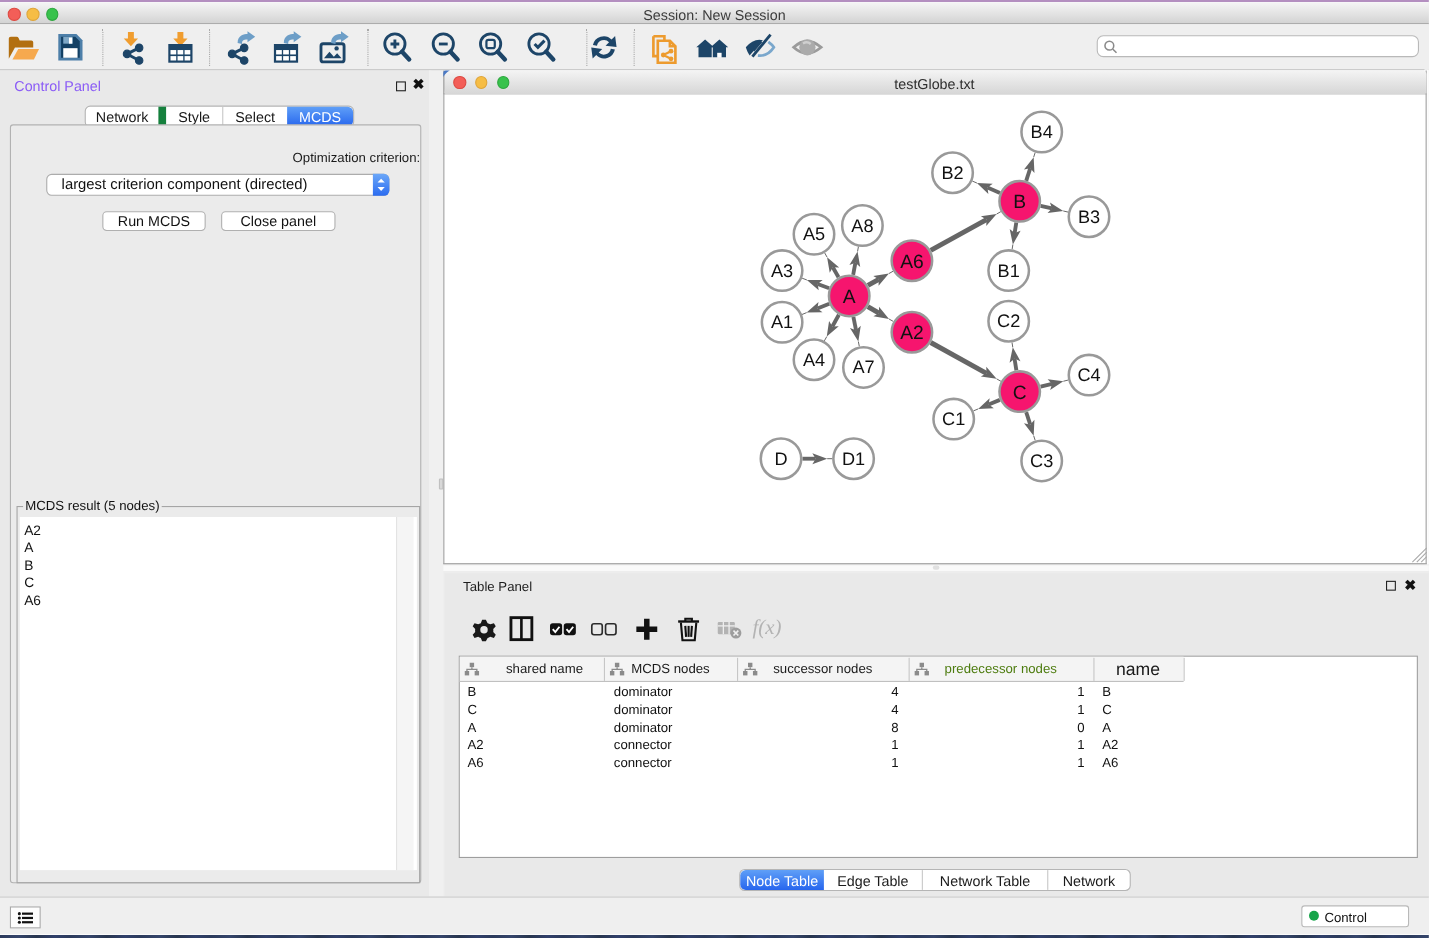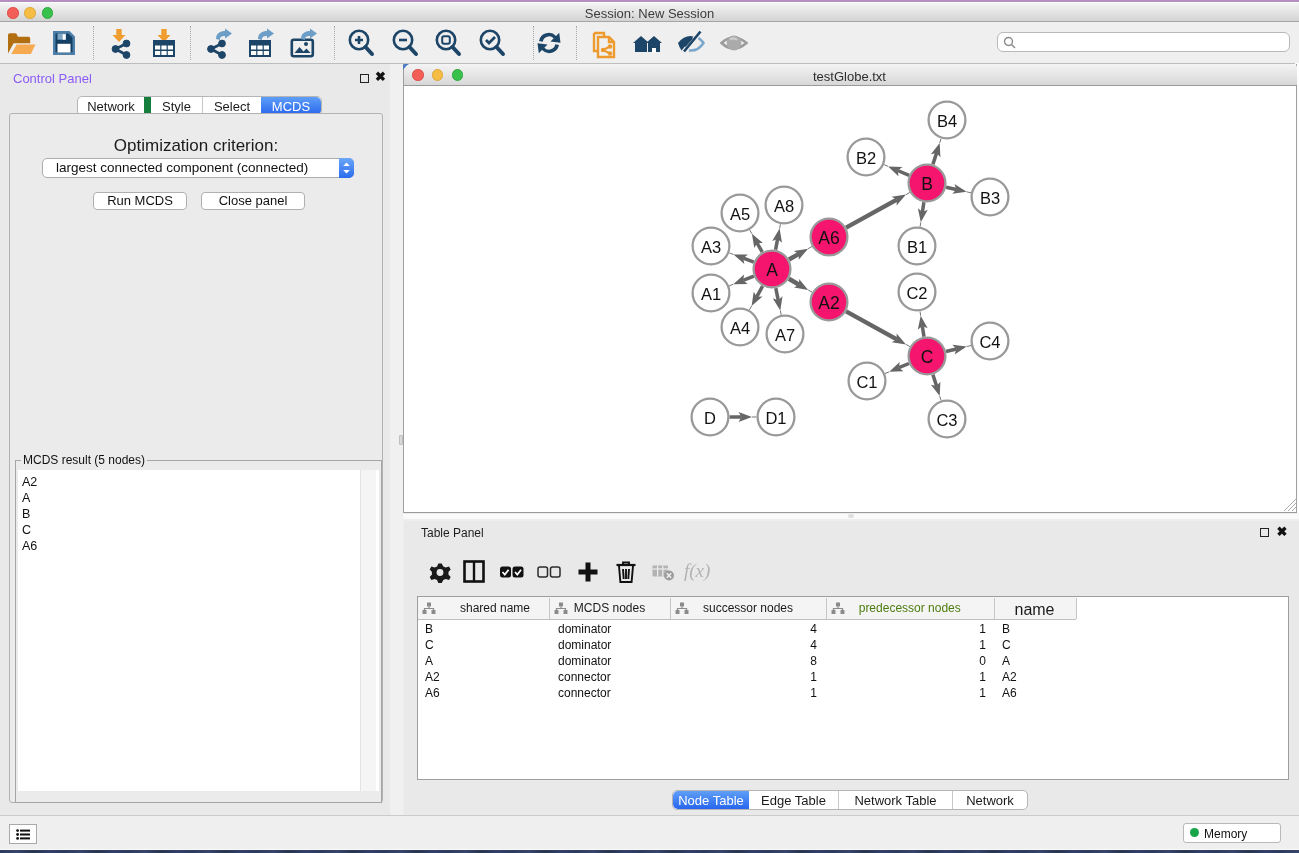--- a/index.html
+++ b/index.html
@@ -162,24 +162,24 @@
 <div class="abs" style="left:375px;top:69px;font-size:13px;font-weight:bold;color:#111">✖</div>
 
 <div class="abs" style="left:77px;top:96px;width:245px;height:20px;background:#fff;border:1px solid #b5b5b5;border-radius:5px;display:flex;font-size:13px;color:#1a1a1a;text-align:center;line-height:19px">
 <div style="width:73px;border-right:7px solid #15803d">Network</div>
 <div style="width:52px;border-right:1px solid #c8c8c8">Style</div>
 <div style="width:58px">Select</div>
 <div style="flex:1;background:linear-gradient(#5f9ff7,#2766ee);color:#fff;border-radius:0 5px 5px 0">MCDS</div>
 </div>
 
 <div class="abs" style="left:9px;top:113px;width:374px;height:690px;border:1px solid #b2b2b2;border-radius:3px;background:#ebebeb"></div>
-<div class="abs" style="left:10px;top:136px;width:372px;text-align:center;font-size:17px;color:#1b1b1b">Optimization criterion:</div>
+<div class="abs" style="left:10px;top:136px;width:372px;text-align:right;font-size:12px;color:#1b1b1b">Optimization criterion:</div>
 
 <div class="abs" style="left:42px;top:158px;width:312px;height:20px;background:#fff;border:1px solid #acacac;border-radius:5px"></div>
-<div class="abs" style="left:56px;top:158px;height:20px;line-height:19.5px;font-size:13.5px;color:#111">largest connected component (connected)</div>
+<div class="abs" style="left:56px;top:158px;height:20px;line-height:19.5px;font-size:13.5px;color:#111">largest criterion component (directed)</div>
 <div class="abs" style="left:339px;top:158px;width:15px;height:20px;background:linear-gradient(#6ba7f8,#2b6cf0);border-radius:0 5px 5px 0"></div>
 <svg class="abs" style="left:339px;top:158px" width="15" height="20" viewBox="0 0 15 20">
     <path d="M4.2 8 L7.5 4.4 L10.8 8 Z M4.2 12 L7.5 15.6 L10.8 12 Z" fill="#fff"></path>
   </svg>
 
 <div class="abs" style="left:93px;top:192px;width:94px;height:18px;background:#fff;border:1px solid #b0b0b0;border-radius:4px;text-align:center;line-height:16px;font-size:13px;color:#111">Run MCDS</div>
 <div class="abs" style="left:201px;top:192px;width:104px;height:18px;background:#fff;border:1px solid #b0b0b0;border-radius:4px;text-align:center;line-height:16px;font-size:13px;color:#111">Close panel</div>
 
 <div class="abs" style="left:15px;top:460px;width:367px;height:343px;border:1px solid #a5a5a5"></div>
 <div class="abs" style="left:21px;top:453px;font-size:12px;color:#111;background:#ebebeb;padding:0 2px">MCDS result (5 nodes)</div>
@@ -451,16 +451,16 @@
       <circle cx="1.6" cy="1.6" r="1.4"></circle>
       <circle cx="1.6" cy="5.5" r="1.4"></circle>
       <circle cx="1.6" cy="9.4" r="1.4"></circle>
       <rect x="4" y="0.6" width="10" height="2"></rect>
       <rect x="4" y="4.5" width="10" height="2"></rect>
       <rect x="4" y="8.4" width="10" height="2"></rect>
     </g>
   </svg>
 <div class="abs" style="left:1183px;top:823px;width:98px;height:20px;background:#fff;border:1px solid #b9b9b9;border-radius:3px"></div>
 <div class="tl" style="left:1190px;top:828px;width:9px;height:9px;background:#17a54a"></div>
-<div class="abs" style="left:1204px;top:827px;font-size:12px;color:#111">Memory</div>
+<div class="abs" style="left:1204px;top:827px;font-size:12px;color:#111">Control</div>
 
 <div class="abs" style="left:0;top:849px;width:1299px;height:1px;background:#fbfbfb"></div>
 <div class="abs" style="left:0;top:850px;width:1299px;height:3px;background:repeating-linear-gradient(90deg,#2c3b5c 0px,#35456b 17px,#28364f 33px,#31406b 50px,#2c3b5c 64px)"></div>
 <div class="abs" style="left:0;top:853px;width:1299px;height:0;background:#1f2c47"></div>
 </body></html>

